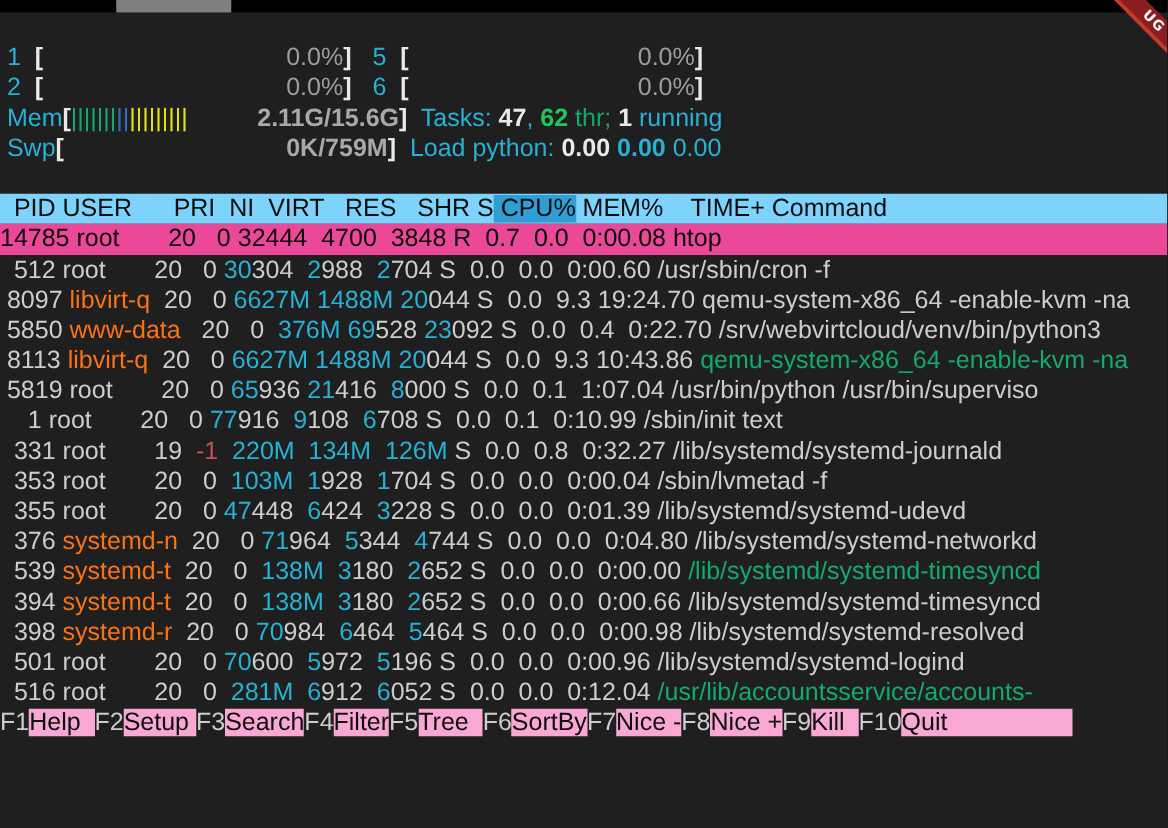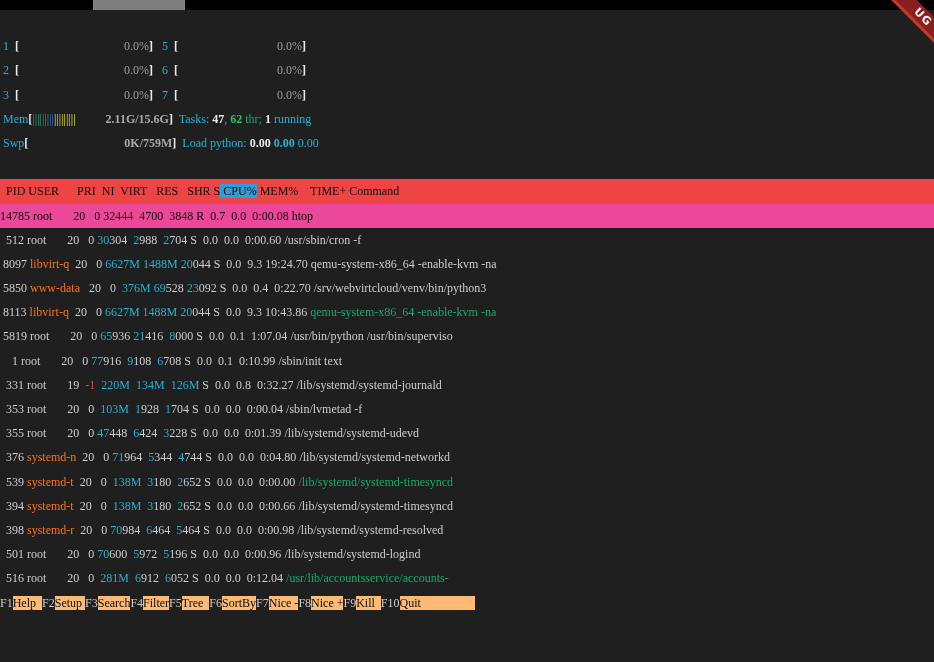--- a/index.html
+++ b/index.html
@@ -1,51 +1,50 @@
 <!DOCTYPE html>
 <html><head>
 <meta charset="utf-8">
 <style>
   html,body{margin:0;padding:0;background:#111;}
   #screen{position:relative;width:934px;height:662px;background:#1f1f1f;overflow:hidden;}
   #topstrip{position:absolute;top:0;left:0;width:934px;height:10px;background:#000;}
   #draghandle{position:absolute;top:0;left:93px;width:92px;height:10px;background:#7f7f7f;}
-  #term{position:absolute;top:10px;left:0;width:934px;font-family:Liberation Serif, serif;font-size:12px;}
+  #term{position:absolute;top:10px;left:0;width:934px;font-family:Liberation Sans, sans-serif;font-size:20px;}
   .trow{height:24.2px;line-height:24.2px;white-space:pre;overflow:hidden;color:#cdcdcd;}
   .cy{color:#27b1d4}.cyb{color:#27b1d4;font-weight:bold}
   .w{color:#cdcdcd}.wb{color:#e9e9e9;font-weight:bold}
   .gy{color:#9d9d9d}.gyb{color:#a9a9a9;font-weight:bold}
   .dim{color:#f97316}
   .gn{color:#14a96f}.gnb{color:#22c55e;font-weight:bold}
   .yl{color:#e3e312}.bl{color:#2a72c8}.rd{color:#c85050}
-  .row-hdr{background:#ef4444;color:#0d0d0d}
+  .row-hdr{background:#7dd3fc;color:#0d0d0d}
   .row-hdr span{color:#0d0d0d}
   .hsort{background:#2f9ed5}
   .row-sel{background:#ec4899}
   .row-sel span{color:#0a0a0a !important;font-weight:normal !important}
   .fkk{color:#cdcdcd}
-  .fkl{background:#fdba74;color:#0d0d0d}
+  .fkl{background:#f9a8d4;color:#0d0d0d}
   #ribbonwrap{position:absolute;top:0;right:0;width:64px;height:64px;overflow:hidden;pointer-events:none;}
   #ribbon{position:absolute;top:9px;right:-26px;transform:rotate(45deg);background:#8b1f1f;
           border-bottom:3px solid #c23a2a;color:#fff;
           font-family:"DejaVu Sans",sans-serif;font-size:11px;font-weight:bold;
           letter-spacing:1px;padding:1px 28px;}
 </style>
 </head>
 <body>
 
 <div id="screen">
   <div id="topstrip">
     <div id="draghandle"></div>
   </div>
   <div id="term">
       <div class="trow"><span> </span></div>
       <div class="trow"><span class="cy"> 1  </span><span class="wb">[</span><span class="gy">                                   0.0%</span><span class="wb">]</span><span>  </span><span class="cy"> 5  </span><span class="wb">[</span><span class="gy">                                 0.0%</span><span class="wb">]</span></div>
       <div class="trow"><span class="cy"> 2  </span><span class="wb">[</span><span class="gy">                                   0.0%</span><span class="wb">]</span><span>  </span><span class="cy"> 6  </span><span class="wb">[</span><span class="gy">                                 0.0%</span><span class="wb">]</span></div>
-      <div class="trow"><span class="cy"> 3  </span><span class="wb">[</span><span class="gy">                                   0.0%</span><span class="wb">]</span><span>  </span><span class="cy"> 7  </span><span class="wb">[</span><span class="gy">                                 0.0%</span><span class="wb">]</span></div>
       <div class="trow"><span class="cy"> Mem</span><span class="wb">[</span><span class="gn">|||||||</span><span class="bl">||</span><span class="yl">|||||||||</span><span>          </span><span class="gyb">2.11G/15.6G</span><span class="wb">]</span><span>  </span><span class="cy">Tasks: </span><span class="wb">47</span><span class="cy">, </span><span class="gnb">62</span><span class="gn"> thr; </span><span class="wb">1</span><span class="cy"> running</span></div>
       <div class="trow"><span class="cy"> Swp</span><span class="wb">[</span><span>                                </span><span class="gyb">0K/759M</span><span class="wb">]</span><span>  </span><span class="cy">Load python: </span><span class="wb">0.00</span><span> </span><span class="cyb">0.00</span><span> </span><span class="cy">0.00</span></div>
       <div class="trow"><span> </span></div>
       <div class="trow row-hdr"><span>  PID</span><span> USER     </span><span> PRI</span><span>  NI</span><span>  VIRT</span><span>   RES</span><span>   SHR</span><span> S</span><span class="hsort"> CPU%</span><span> MEM%</span><span>    TIME+</span><span> Command                           </span></div>
       <div class="trow row-sel"><span class="w">14785</span><span> </span><span class="w">root     </span><span> </span><span class="w"> 20</span><span> </span><span class="w">  0</span><span> </span><span class="cy">32</span><span class="w">444</span><span> </span><span class="cy"> 4</span><span class="w">700</span><span> </span><span class="cy"> 3</span><span class="w">848</span><span> </span><span class="w">R</span><span> </span><span class="w"> 0.7</span><span> </span><span class="w"> 0.0</span><span> </span><span class="w"> 0:00.08</span><span> </span><span class="w">htop                              </span></div>
       <div class="trow"><span class="w">  512</span><span> </span><span class="w">root     </span><span> </span><span class="w"> 20</span><span> </span><span class="w">  0</span><span> </span><span class="cy">30</span><span class="w">304</span><span> </span><span class="cy"> 2</span><span class="w">988</span><span> </span><span class="cy"> 2</span><span class="w">704</span><span> </span><span class="w">S</span><span> </span><span class="w"> 0.0</span><span> </span><span class="w"> 0.0</span><span> </span><span class="w"> 0:00.60</span><span> </span><span class="w">/usr/sbin/cron -f                 </span></div>
       <div class="trow"><span class="w"> 8097</span><span> </span><span class="dim">libvirt-q</span><span> </span><span class="w"> 20</span><span> </span><span class="w">  0</span><span> </span><span class="cy">6627M</span><span> </span><span class="cy">1488M</span><span> </span><span class="cy">20</span><span class="w">044</span><span> </span><span class="w">S</span><span> </span><span class="w"> 0.0</span><span> </span><span class="w"> 9.3</span><span> </span><span class="w">19:24.70</span><span> </span><span class="w">qemu-system-x86_64 -enable-kvm -na</span></div>
       <div class="trow"><span class="w"> 5850</span><span> </span><span class="dim">www-data </span><span> </span><span class="w"> 20</span><span> </span><span class="w">  0</span><span> </span><span class="cy"> 376M</span><span> </span><span class="cy">69</span><span class="w">528</span><span> </span><span class="cy">23</span><span class="w">092</span><span> </span><span class="w">S</span><span> </span><span class="w"> 0.0</span><span> </span><span class="w"> 0.4</span><span> </span><span class="w"> 0:22.70</span><span> </span><span class="w">/srv/webvirtcloud/venv/bin/python3</span></div>
       <div class="trow"><span class="w"> 8113</span><span> </span><span class="dim">libvirt-q</span><span> </span><span class="w"> 20</span><span> </span><span class="w">  0</span><span> </span><span class="cy">6627M</span><span> </span><span class="cy">1488M</span><span> </span><span class="cy">20</span><span class="w">044</span><span> </span><span class="w">S</span><span> </span><span class="w"> 0.0</span><span> </span><span class="w"> 9.3</span><span> </span><span class="w">10:43.86</span><span> </span><span class="gn">qemu-system-x86_64 -enable-kvm -na</span></div>
       <div class="trow"><span class="w"> 5819</span><span> </span><span class="w">root     </span><span> </span><span class="w"> 20</span><span> </span><span class="w">  0</span><span> </span><span class="cy">65</span><span class="w">936</span><span> </span><span class="cy">21</span><span class="w">416</span><span> </span><span class="cy"> 8</span><span class="w">000</span><span> </span><span class="w">S</span><span> </span><span class="w"> 0.0</span><span> </span><span class="w"> 0.1</span><span> </span><span class="w"> 1:07.04</span><span> </span><span class="w">/usr/bin/python /usr/bin/superviso</span></div>

